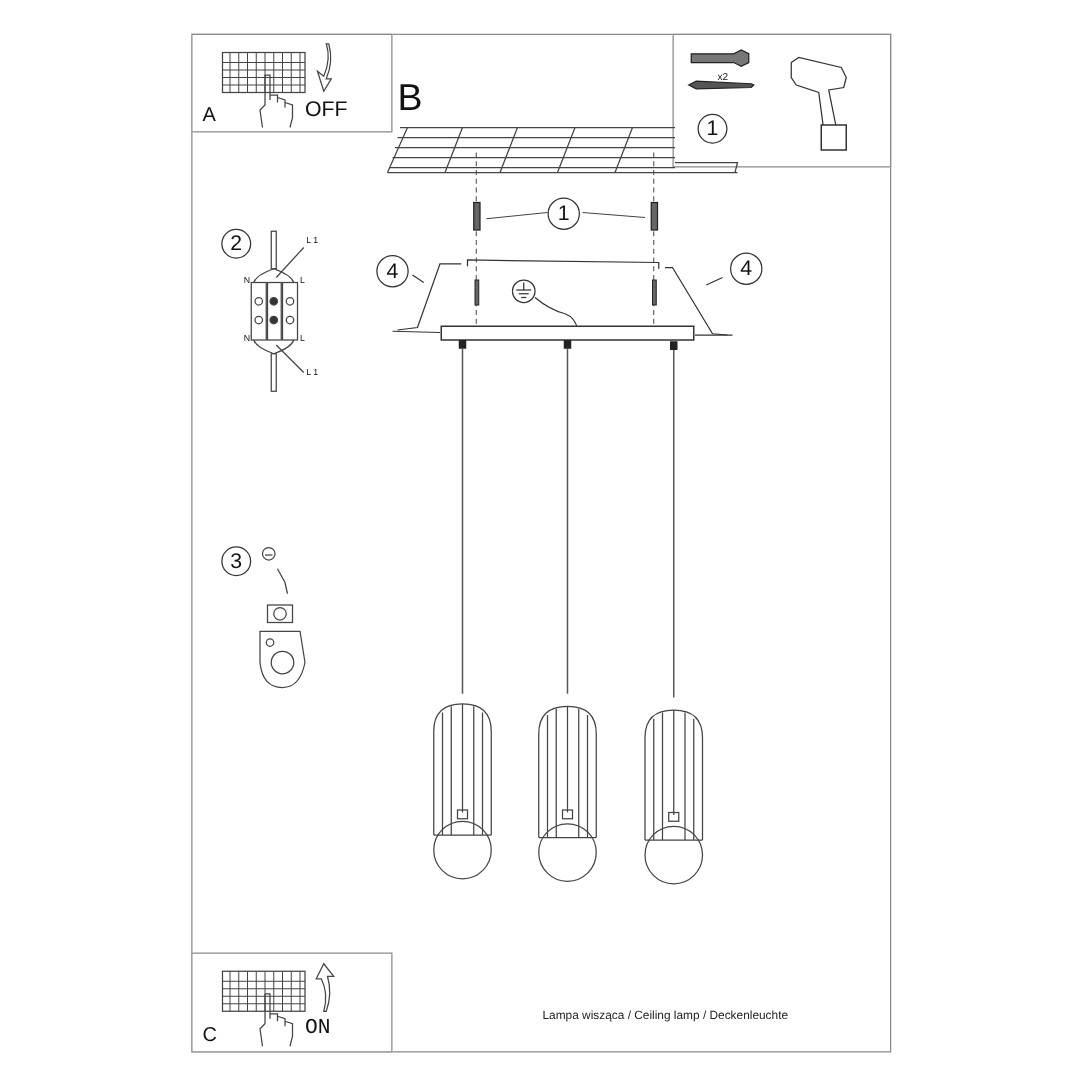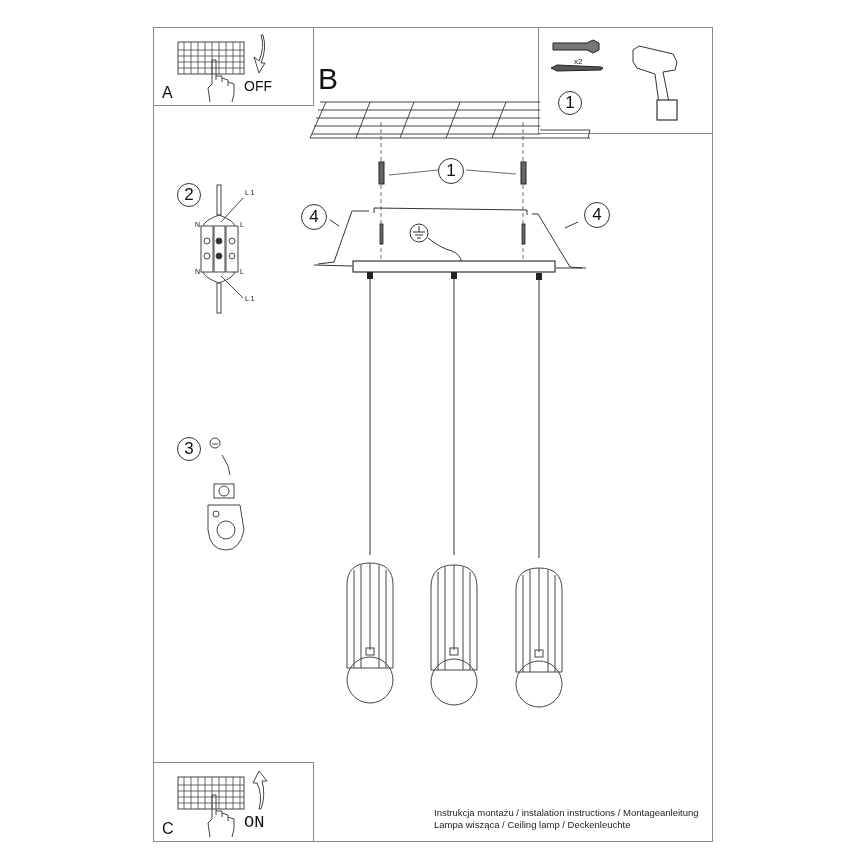--- a/index.html
+++ b/index.html
@@ -36,21 +36,21 @@
         <line x1="2" y1="30" x2="68" y2="30"></line>
     </g>
   </svg>
   <svg width="40" height="46" style="left:50px;top:30px;">
     <path d="M8 2 L8 26 L4 30 L6 44 M8 2 L12 2 L12 22 M12 18 L18 18 L18 24 M18 20 L24 22 L24 28 M24 24 L30 26 L30 36 L28 44" fill="none" stroke="#444" stroke-width="1"></path>
   </svg>
   <svg width="20" height="45" style="left:97px;top:5px;">
     <path d="M10 2 Q14 14 8 28 L3 24 L8 40 L14 30 L10 30 Q16 16 12 2 Z" fill="none" stroke="#444" stroke-width="1"></path>
   </svg>
   <span class="lbl" style="left:8px;top:56px;">A</span>
-  <span class="lbl" style="left:90px;top:50px;font-size:14px;text-align:right;">OFF</span>
+  <span class="lbl" style="left:90px;top:50px;font-size:17px;text-align:right;">OFF</span>
 </div>
 
 <div class="box" style="left:538px;top:27px;width:175px;height:107px;">
   <svg width="50" height="14" style="left:12px;top:12px;">
     <path d="M2 3 L36 3 L42 0 L48 3 L48 10 L42 13 L36 10 L2 10 Z" fill="#777" stroke="#222" stroke-width="1"></path>
   </svg>
   <span style="position:absolute;left:35px;top:29px;font-size:8px;">x2</span>
   <svg width="55" height="10" style="left:12px;top:36px;">
     <path d="M0 4 L6 1 L50 3 L52 4 L50 6 L6 7 Z" fill="#555" stroke="#222" stroke-width="1"></path>
   </svg>
@@ -228,15 +228,14 @@
     <path d="M8 2 L8 26 L4 30 L6 44 M8 2 L12 2 L12 22 M12 18 L18 18 L18 24 M18 20 L24 22 L24 28 M24 24 L30 26 L30 36 L28 44" fill="none" stroke="#444" stroke-width="1"></path>
   </svg>
   <svg width="20" height="45" style="left:97px;top:6px;">
     <path d="M6 14 L2 14 L8 2 L16 12 L11 12 Q15 26 10 40 L8 40 Q12 26 6 14 Z" fill="none" stroke="#444" stroke-width="1"></path>
   </svg>
   <span class="lbl" style="left:8px;top:57px;">C</span>
   <span class="lbl" style="left:90px;top:50px;font-size:17px;font-family:Liberation Mono, monospace;">ON</span>
 </div>
 
 <div class="caption">
-  <div>Instrukcja montażu / instalation instructions / Montageanleitung</div>
   <div>Lampa wisząca / Ceiling lamp / Deckenleuchte</div>
 </div>
 
 </body></html>

